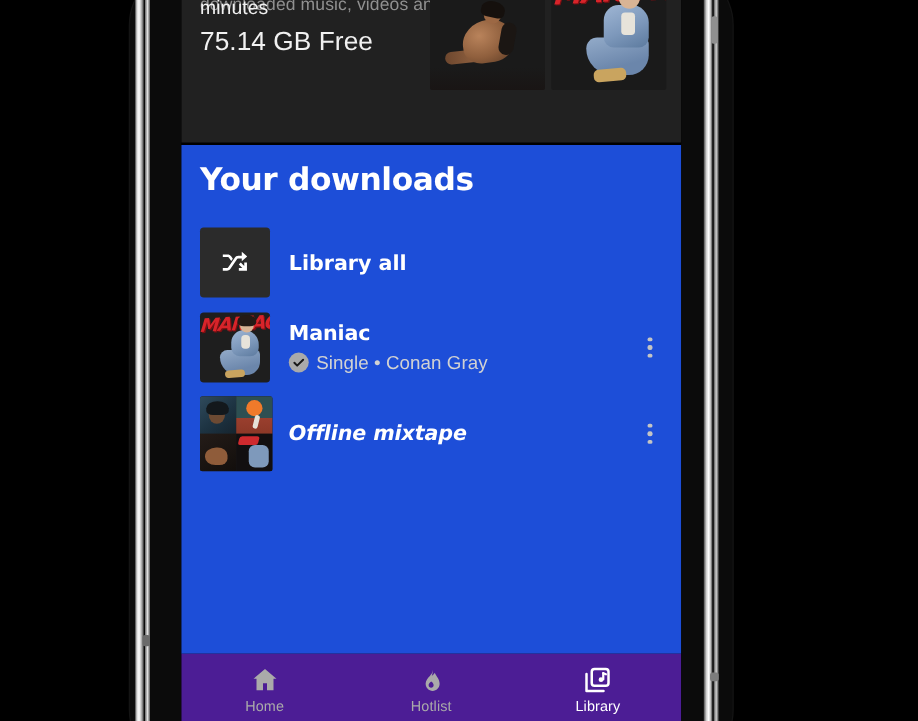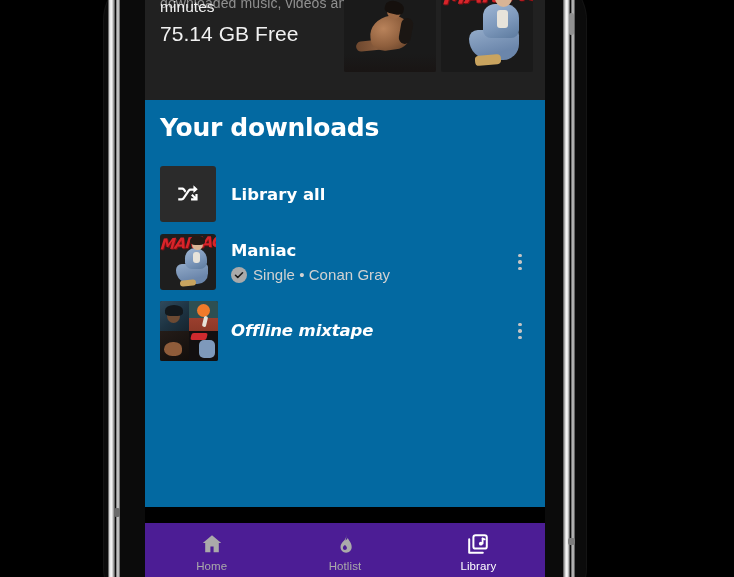--- a/index.html
+++ b/index.html
@@ -269,24 +269,24 @@
     left: 56px; top: 30px;
     width: 11px; height: 18px;
     background: #e7e3da;
     border-radius: 3px;
   }
 
   
   .content {
     position: absolute;
     left: 0;
-    top: 100px;
+    top: 116px;
     width: 400px;
     height: 407px;
-    background: #0369a1;
+    background: #1d4ed8;
   }
 
   .section-title {
     position: absolute;
     left: 15px;
     top: 13px;
     font-size: 25px;
     font-weight: 700;
     color: #ffffff;
     letter-spacing: -.3px;
@@ -336,21 +336,21 @@
     line-height: 1.2;
   }
   .row-title-plain {
     font-size: 16.5px;
     font-weight: 700;
     color: #ffffff;
     font-family: "DejaVu Sans", sans-serif;
   }
   .row-sub {
     display: flex;
-    align-items: flex-end;
+    align-items: flex-start;
     gap: 6px;
     margin-top: 5px;
     font-size: 15px;
     color: #d2d2d2;
     letter-spacing: .05px;
   }
   .dl-badge {
     width: 16px;
     height: 16px;
     flex: 0 0 16px;

